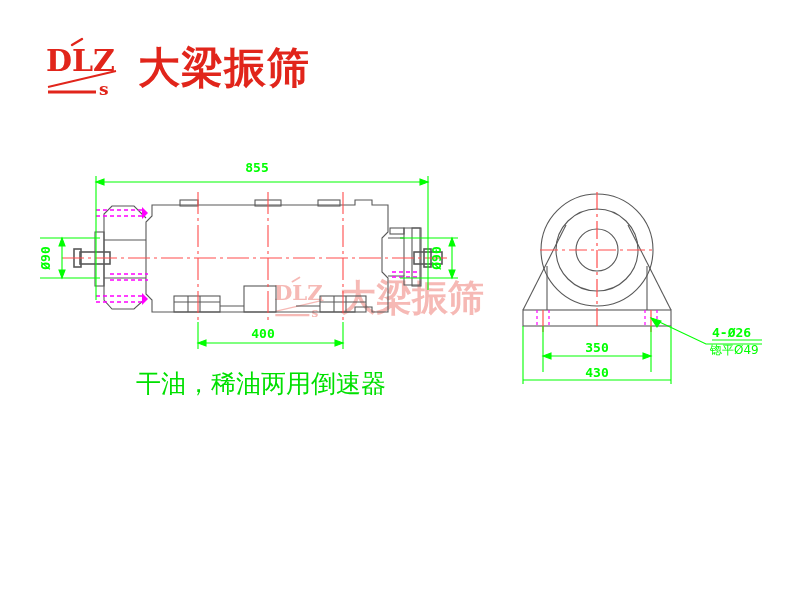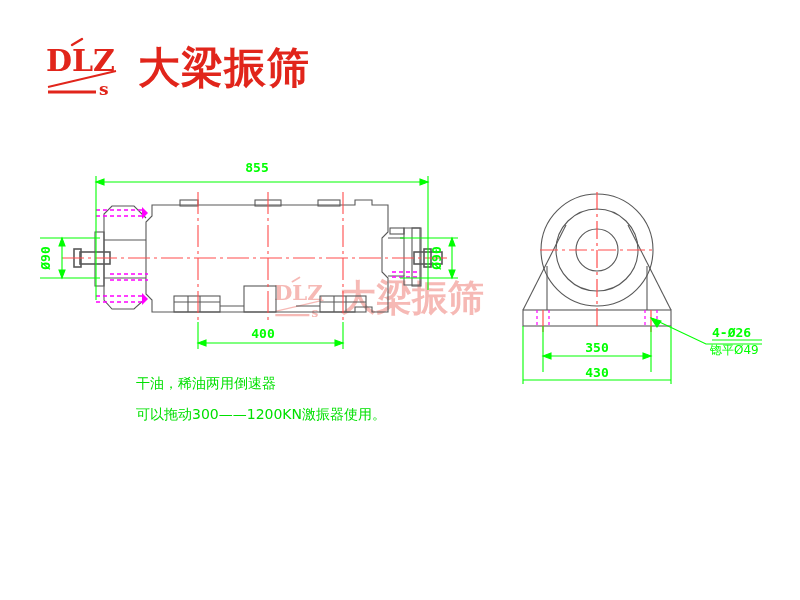--- a/index.html
+++ b/index.html
@@ -78,21 +78,21 @@
     white-space: nowrap;
   }
 
   
   .notes {
     position: absolute;
     left: 136px;
     top: 368px;
     color: #00e000;
     font-family: "DejaVu Sans", sans-serif;
-    font-size: 14px;
+    font-size: 25px;
     line-height: 31px;
     white-space: nowrap;
   }
   .notes div { letter-spacing: 0px; }
 
   
   text.dim {
     fill: #00ff00;
     font-family: "DejaVu Sans Mono", monospace;
     font-size: 13px;
@@ -286,16 +286,15 @@
       <path d="M651 318 L706 344 L762 344"></path>
       <path d="M651 318 L661 321 L657 327 Z" fill="#00ff00"></path>
       <path d="M712 340 L762 340"></path>
     </g>
     <text class="dim" x="712" y="337">4-Ø26</text>
     <text x="710" y="354" fill="#00ff00" font-family="DejaVu Sans, sans-serif" font-size="12">锪平Ø49</text>
   </svg>
 
   <div class="notes">
     <div>干油，稀油两用倒速器</div>
-    <div>可以拖动300——1200KN激振器使用。</div>
   </div>
 
 </div>
 
 </body></html>

